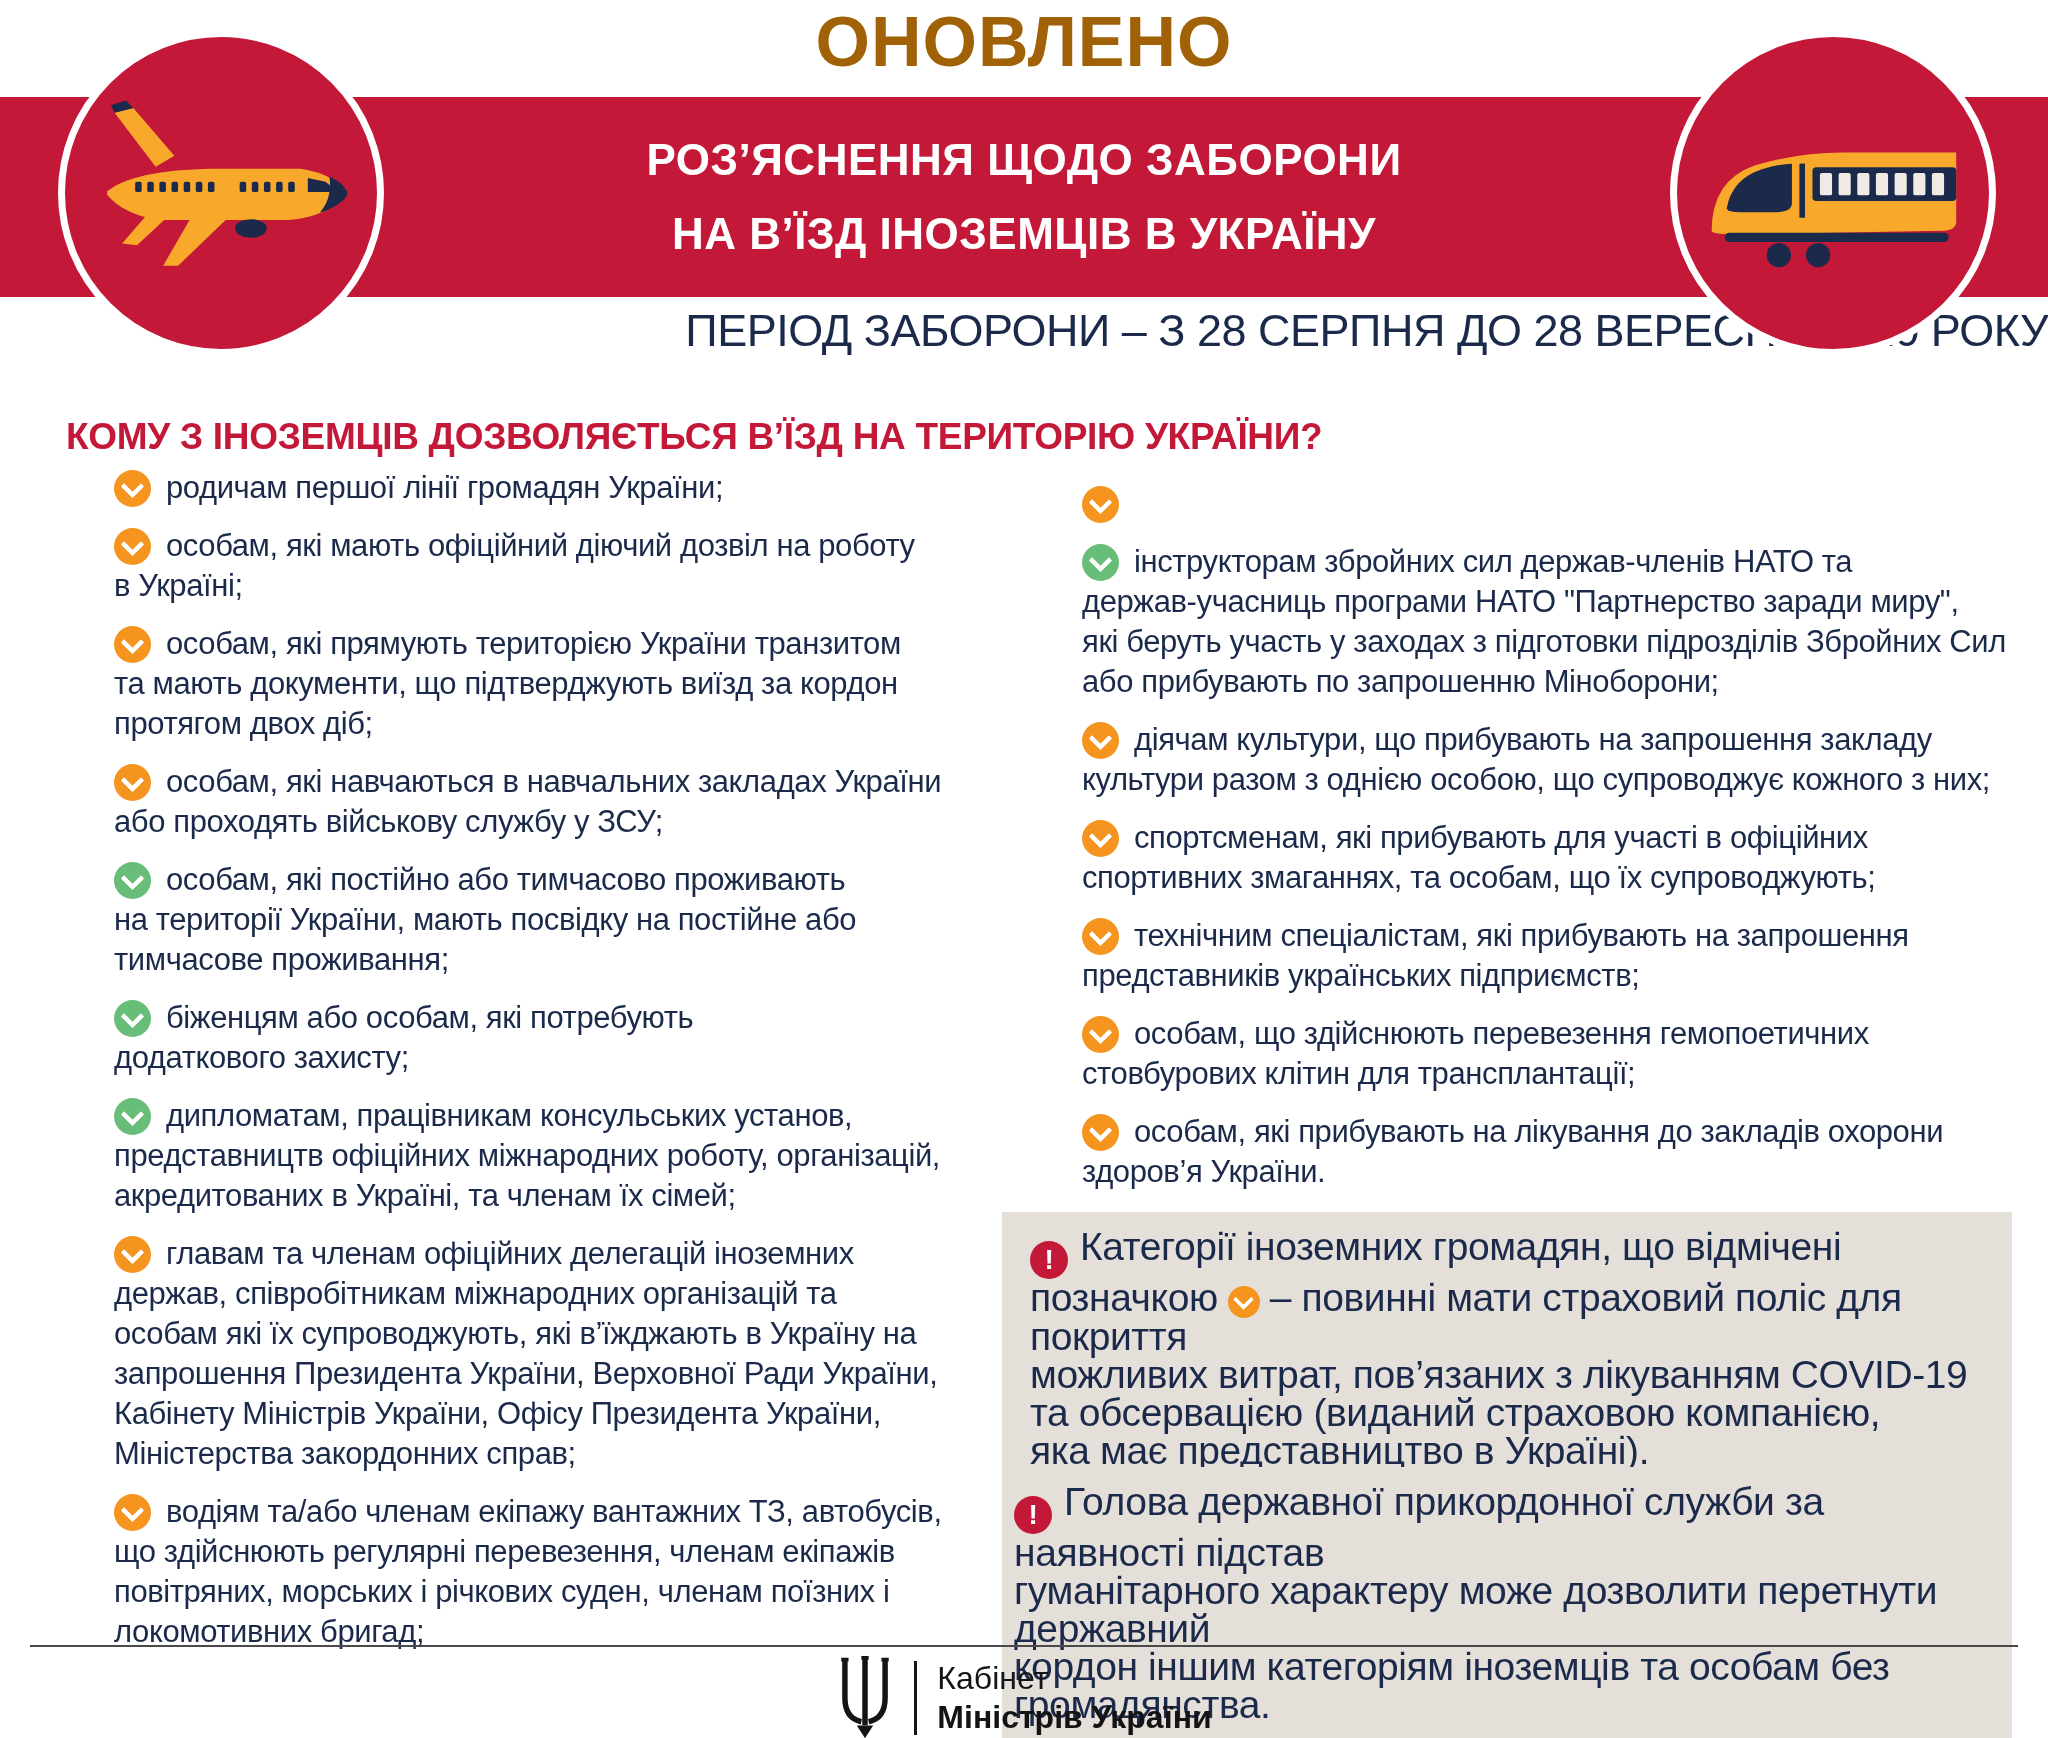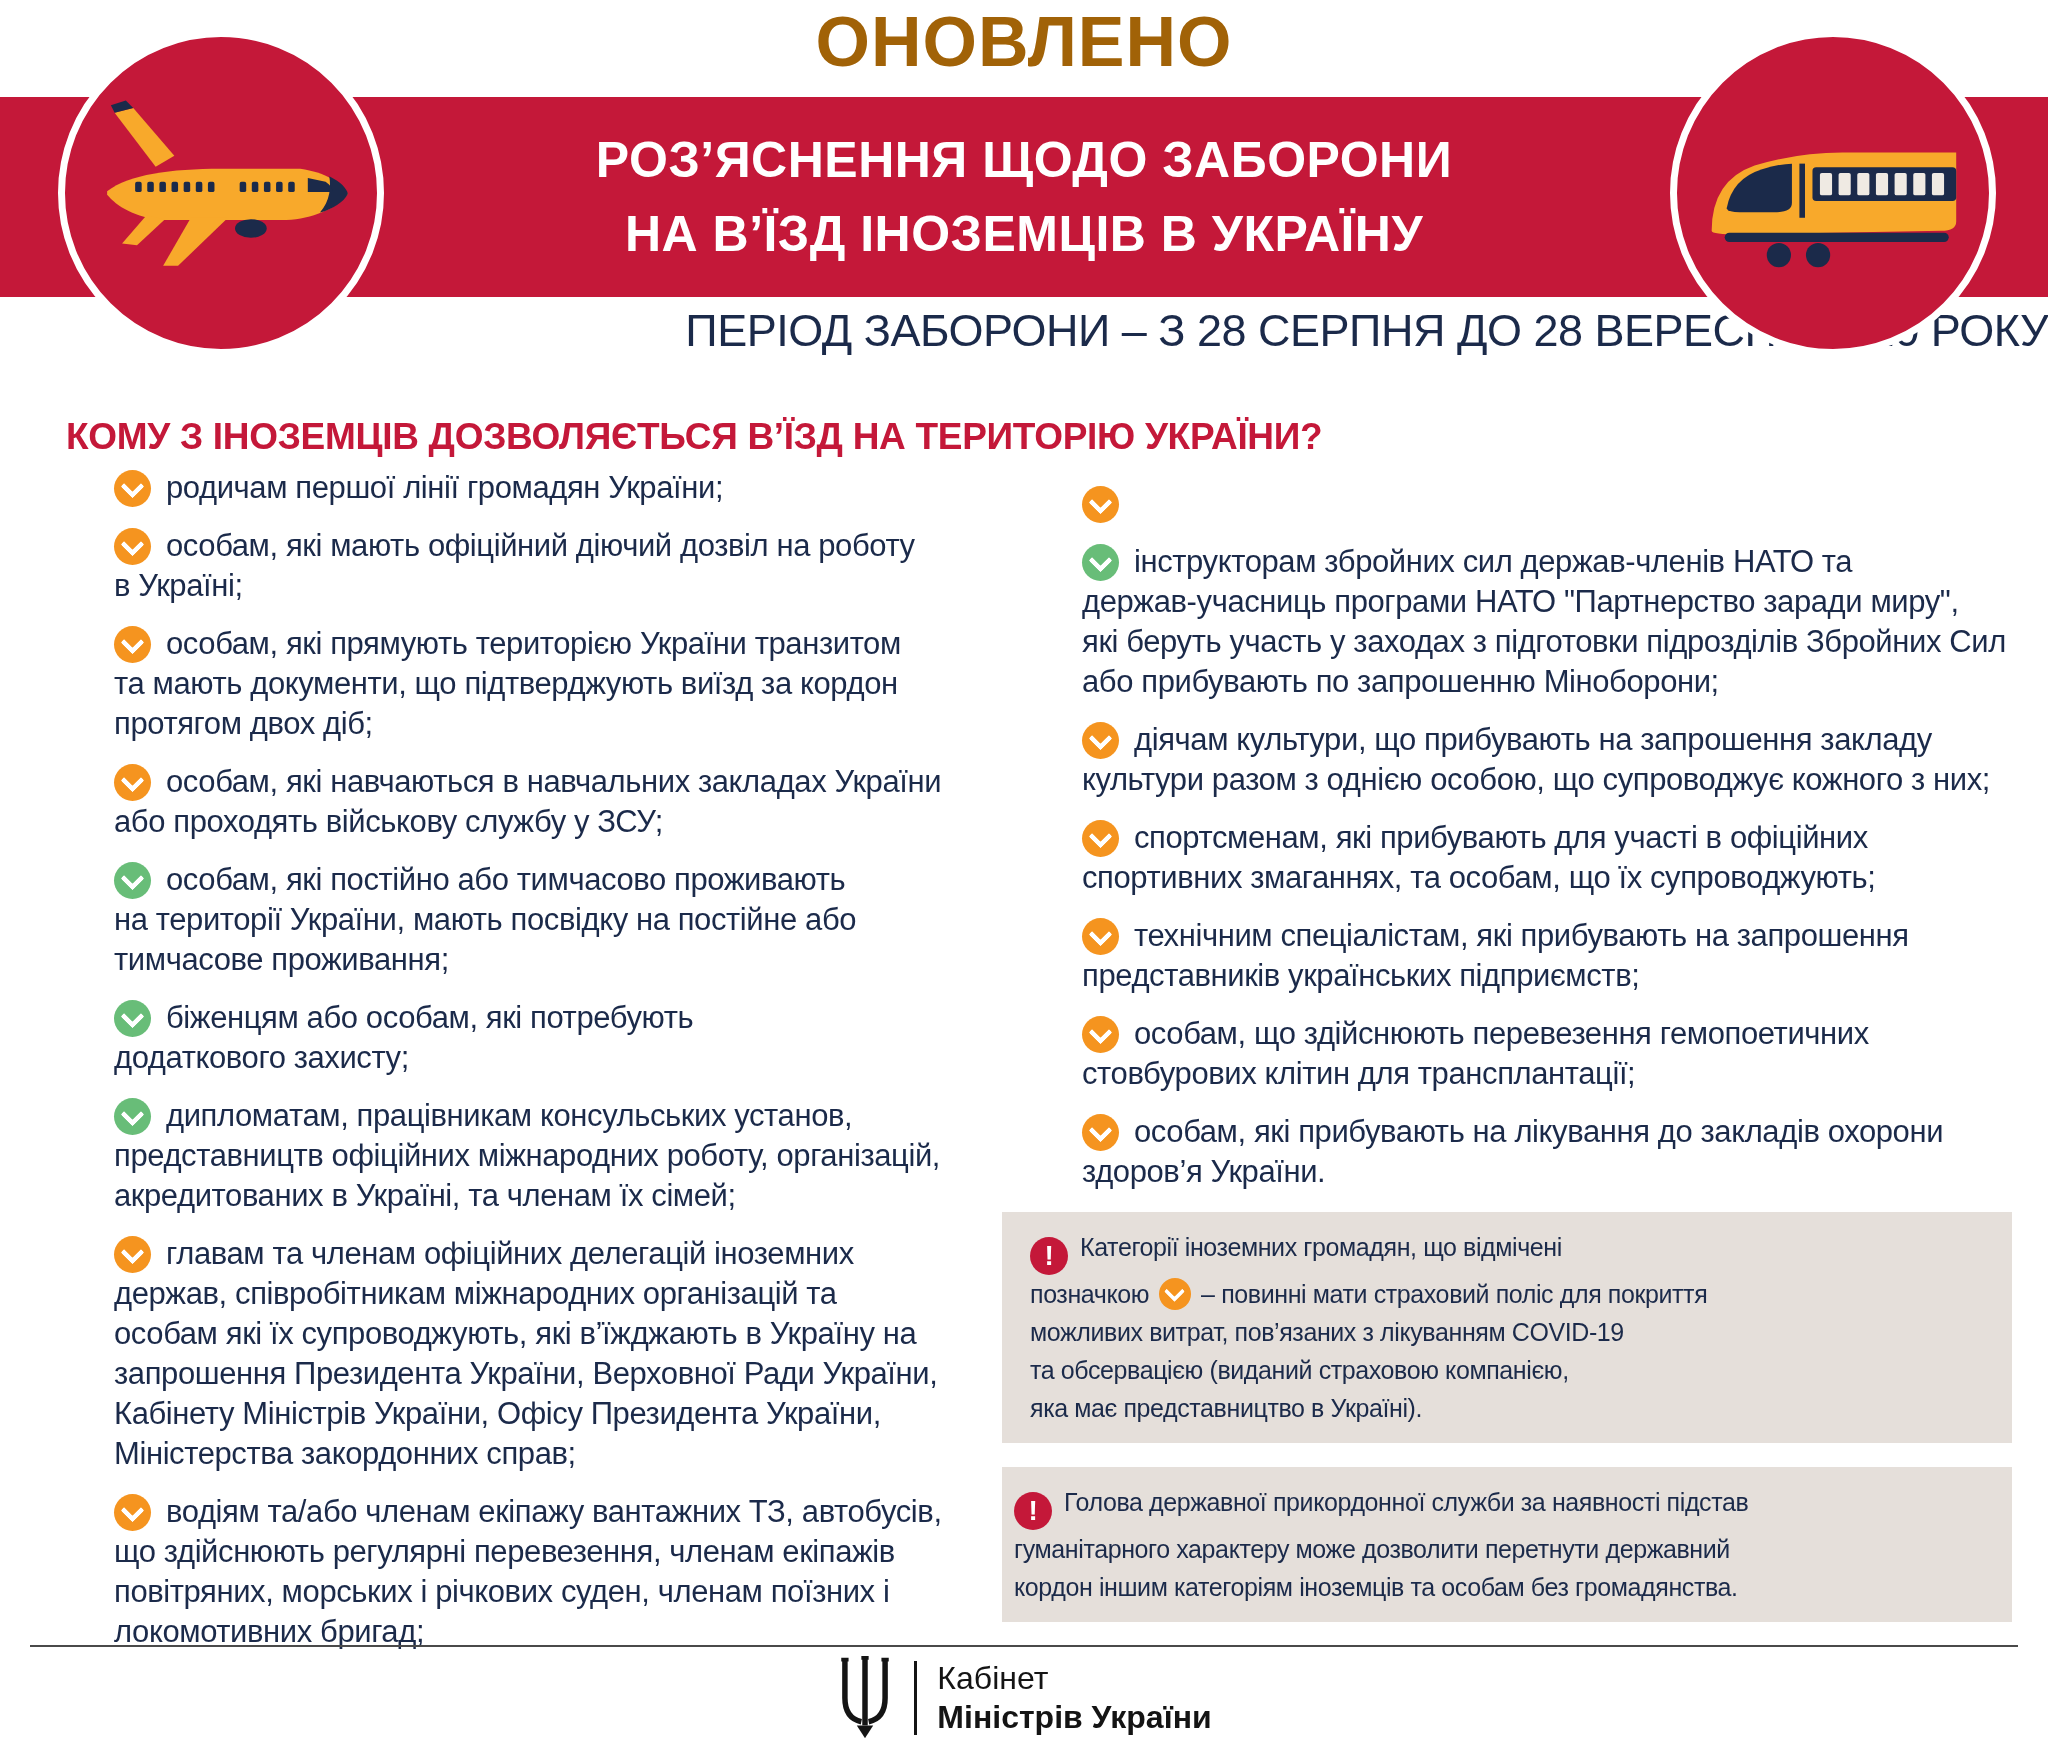--- a/index.html
+++ b/index.html
@@ -10,21 +10,21 @@
   
   .updated{
     position:absolute;top:2px;left:0;width:100%;text-align:center;
     font-size:70px;font-weight:700;color:#a16207;letter-spacing:1px;
   }
   .band{
     position:absolute;top:97px;left:0;width:2048px;height:200px;background:#C41839;
   }
   .band-inner{
     height:100%;display:flex;flex-direction:column;justify-content:center;
-    text-align:center;color:#ffffff;font-weight:700;font-size:50px;line-height:74px;
+    text-align:center;color:#ffffff;font-weight:700;font-size:44px;line-height:74px;
     letter-spacing:0.5px;
   }
   .period{
     position:absolute;top:305px;left:0;width:100%;text-align:right;
     font-size:45px;color:#1B2A4A;letter-spacing:-0.5px;
   }
   .circle{
     position:absolute;width:326px;height:326px;border-radius:50%;
     background:#C41839;border:7px solid #ffffff;box-sizing:border-box;
     display:flex;align-items:center;justify-content:center;z-index:3;
@@ -53,21 +53,21 @@
   .chev::after{
     content:"";position:absolute;left:10px;top:8px;width:12px;height:12px;
     border-right:5px solid #fff;border-bottom:5px solid #fff;border-radius:2px;
     transform:rotate(45deg);
   }
   .chev-sm{width:32px;height:32px;margin:0 10px;vertical-align:-7px;}
   .chev-sm::after{left:8px;top:6px;width:11px;height:11px;border-width:4px;}
   
   .note{
     position:absolute;left:1002px;width:1010px;background:#E5DFDA;
-    box-sizing:border-box;padding:16px 28px;font-size:25px;line-height:38px;
+    box-sizing:border-box;padding:16px 28px;font-size:39px;line-height:38px;
     color:#1B2A4A;letter-spacing:-0.4px;
   }
   .note-1{top:1212px;}
   .note-2{top:1467px;padding-left:12px;}
   .note p{margin:0;}
   .note-span{white-space:pre-line;}
   .excl{
     display:inline-block;width:38px;height:38px;border-radius:50%;
     background:#C41839;color:#fff;text-align:center;line-height:38px;
     font-weight:700;font-size:28px;margin-right:12px;vertical-align:-9px;

